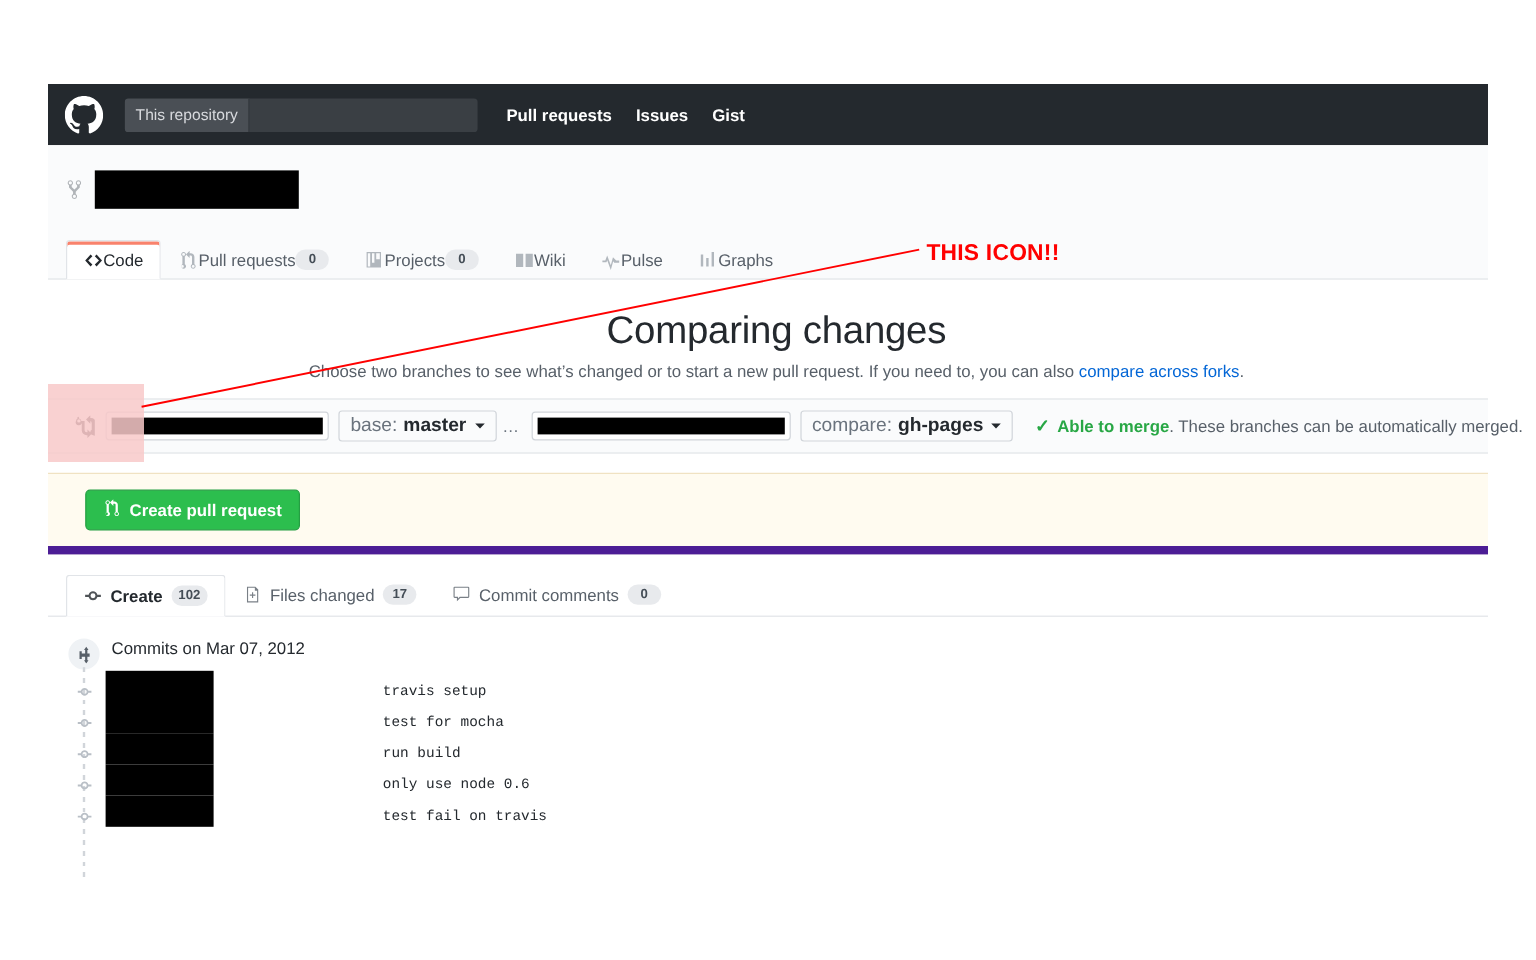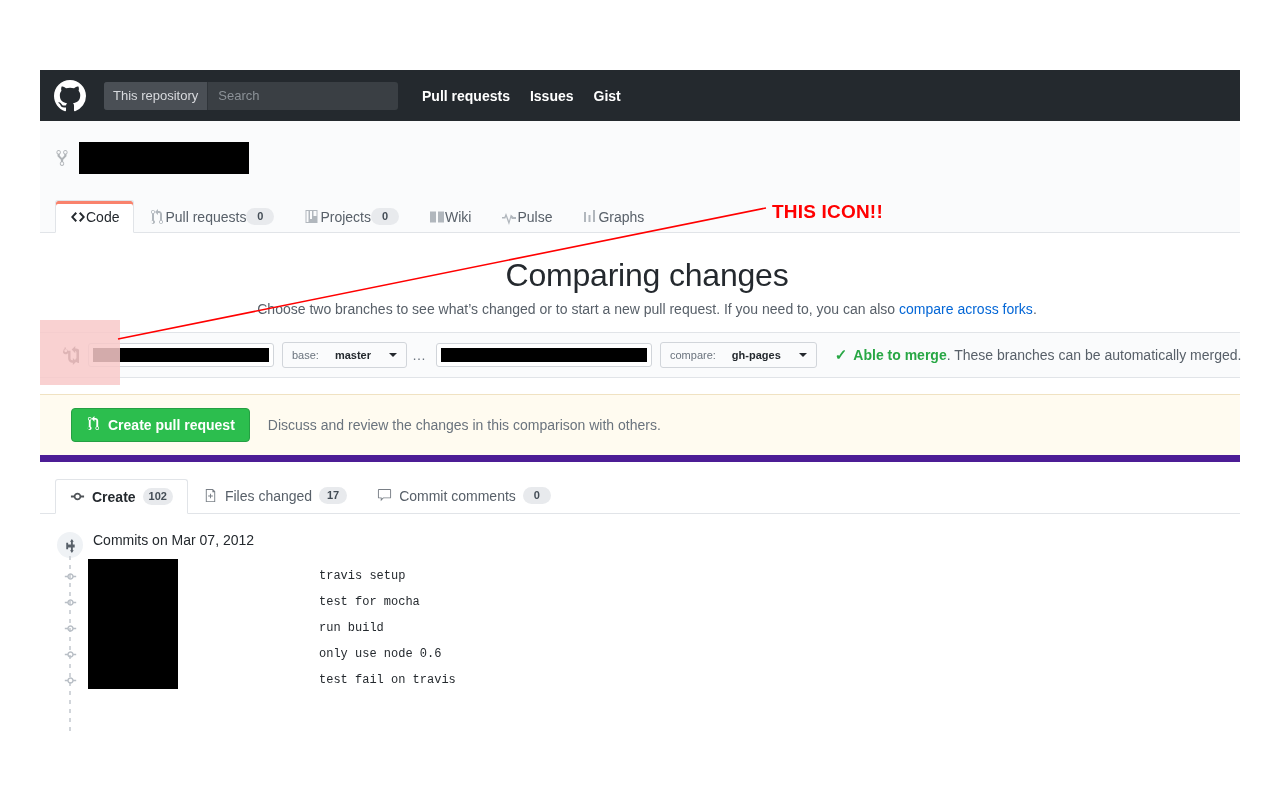--- a/index.html
+++ b/index.html
@@ -226,23 +226,23 @@
   .branch-field .redact { height: 14px; }
   .base-redact { width: 176px; }
   .head-redact { width: 206px; }
   .branch-select {
     height: 26px;
     border: 1px solid #d1d5da;
     border-radius: 3px;
     background: #fafbfc;
     display: flex;
     align-items: center;
-    gap: 16px;
+    gap: 5px;
     padding: 0 9px;
-    font-size: 11px;
+    font-size: 16px;
     color: #24292e;
     box-sizing: border-box;
     white-space: nowrap;
   }
   .branch-select .lbl-dim { color: #6a737d; }
   .branch-select b { font-weight: bold; }
   .caret {
     display: inline-block;
     width: 0; height: 0;
     border-left: 4px solid transparent;
@@ -460,21 +460,20 @@
 
   <div class="gh-header">
     <span class="gh-mark">
       <svg viewBox="0 0 16 16" width="32" height="32" aria-hidden="true">
         <path fill="#ffffff" d="M8 0C3.58 0 0 3.58 0 8c0 3.54 2.29 6.53 5.47 7.59.4.07.55-.17.55-.38 0-.19-.01-.82-.01-1.49-2.01.37-2.53-.49-2.69-.94-.09-.23-.48-.94-.82-1.13-.28-.15-.68-.52-.01-.53.63-.01 1.08.58 1.23.82.72 1.21 1.87.87 2.33.66.07-.52.28-.87.51-1.07-1.78-.2-3.64-.89-3.64-3.95 0-.87.31-1.59.82-2.15-.08-.2-.36-1.02.08-2.12 0 0 .67-.21 2.2.82.64-.18 1.32-.27 2-.27.68 0 1.36.09 2 .27 1.53-1.04 2.2-.82 2.2-.82.44 1.1.16 1.92.08 2.12.51.56.82 1.27.82 2.15 0 3.07-1.87 3.75-3.65 3.95.29.25.54.73.54 1.48 0 1.07-.01 1.93-.01 2.2 0 .21.15.46.55.38A8.012 8.012 0 0016 8c0-4.42-3.58-8-8-8z"></path>
       </svg>
     </span>
 
     <div class="search-wrap">
       <div class="search-scope">This repository</div>
-      <div class="search-input">Search</div>
     </div>
 
     <div class="header-nav">
       <a href="#">Pull requests</a>
       <a href="#">Issues</a>
       <a href="#">Gist</a>
     </div>
   </div>
 
   <div class="repo-band">
@@ -590,21 +589,20 @@
 
   <div class="pr-panel">
     <button class="btn-green">
       <span>
         <svg viewBox="0 0 12 16" width="15" height="15" aria-hidden="true">
           <path fill="#ffffff" d="M11 11.28V5c-.03-.78-.34-1.47-.94-2.06C9.46 2.35 8.78 2.03 8 2H7V0L4 3l3 3V4h1c.27.02.48.11.69.31.21.2.3.42.31.69v6.28A1.993 1.993 0 0010 15a1.993 1.993 0 001-3.72zm-1 2.92a1.2 1.2 0 110-2.4 1.2 1.2 0 010 2.4zM4 3c0-1.11-.89-2-2-2a1.993 1.993 0 00-1 3.72v6.56A1.993 1.993 0 002 15a1.993 1.993 0 001-3.72V4.72c.59-.34 1-.98 1-1.72zm-1.8 10a1.2 1.2 0 11-2.4 0 1.2 1.2 0 012.4 0zM2 4.2a1.2 1.2 0 110-2.4 1.2 1.2 0 010 2.4z"></path>
         </svg>
       </span>
       <span>Create pull request</span>
     </button>
-    <span class="hint">Discuss and review the changes in this comparison with others.</span>
   </div>
 
   <div class="sub-tabs">
     <a class="sub-tab active" href="#">
       <span class="tab-ico">
         <svg viewBox="0 0 14 16" width="15" height="15" aria-hidden="true">
           <path fill="#24292e" d="M10.86 7c-.45-1.72-2-3-3.86-3-1.86 0-3.41 1.28-3.86 3H0v2h3.14c.45 1.72 2 3 3.86 3 1.86 0 3.41-1.28 3.86-3H14V7h-3.14zM7 10.2a2.2 2.2 0 110-4.4 2.2 2.2 0 010 4.4z"></path>
         </svg>
       </span>
       <span>Create</span>

